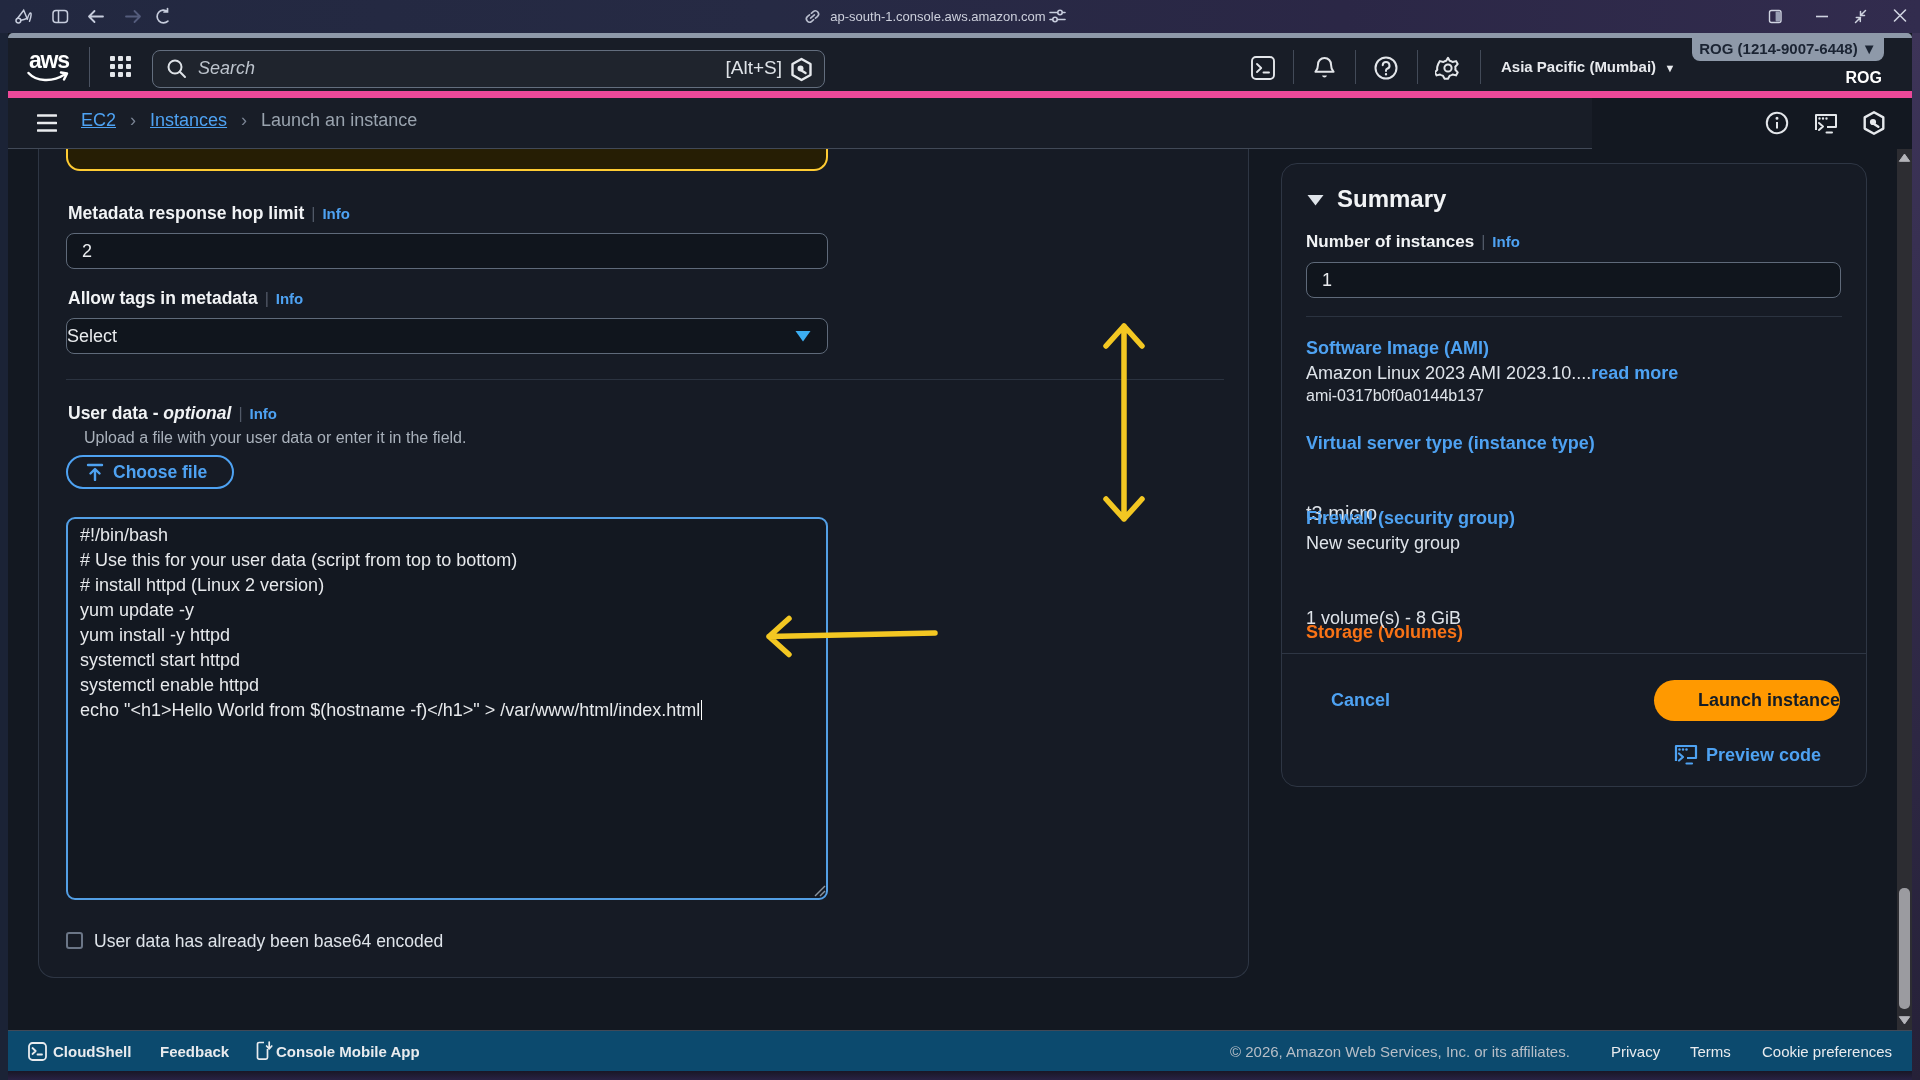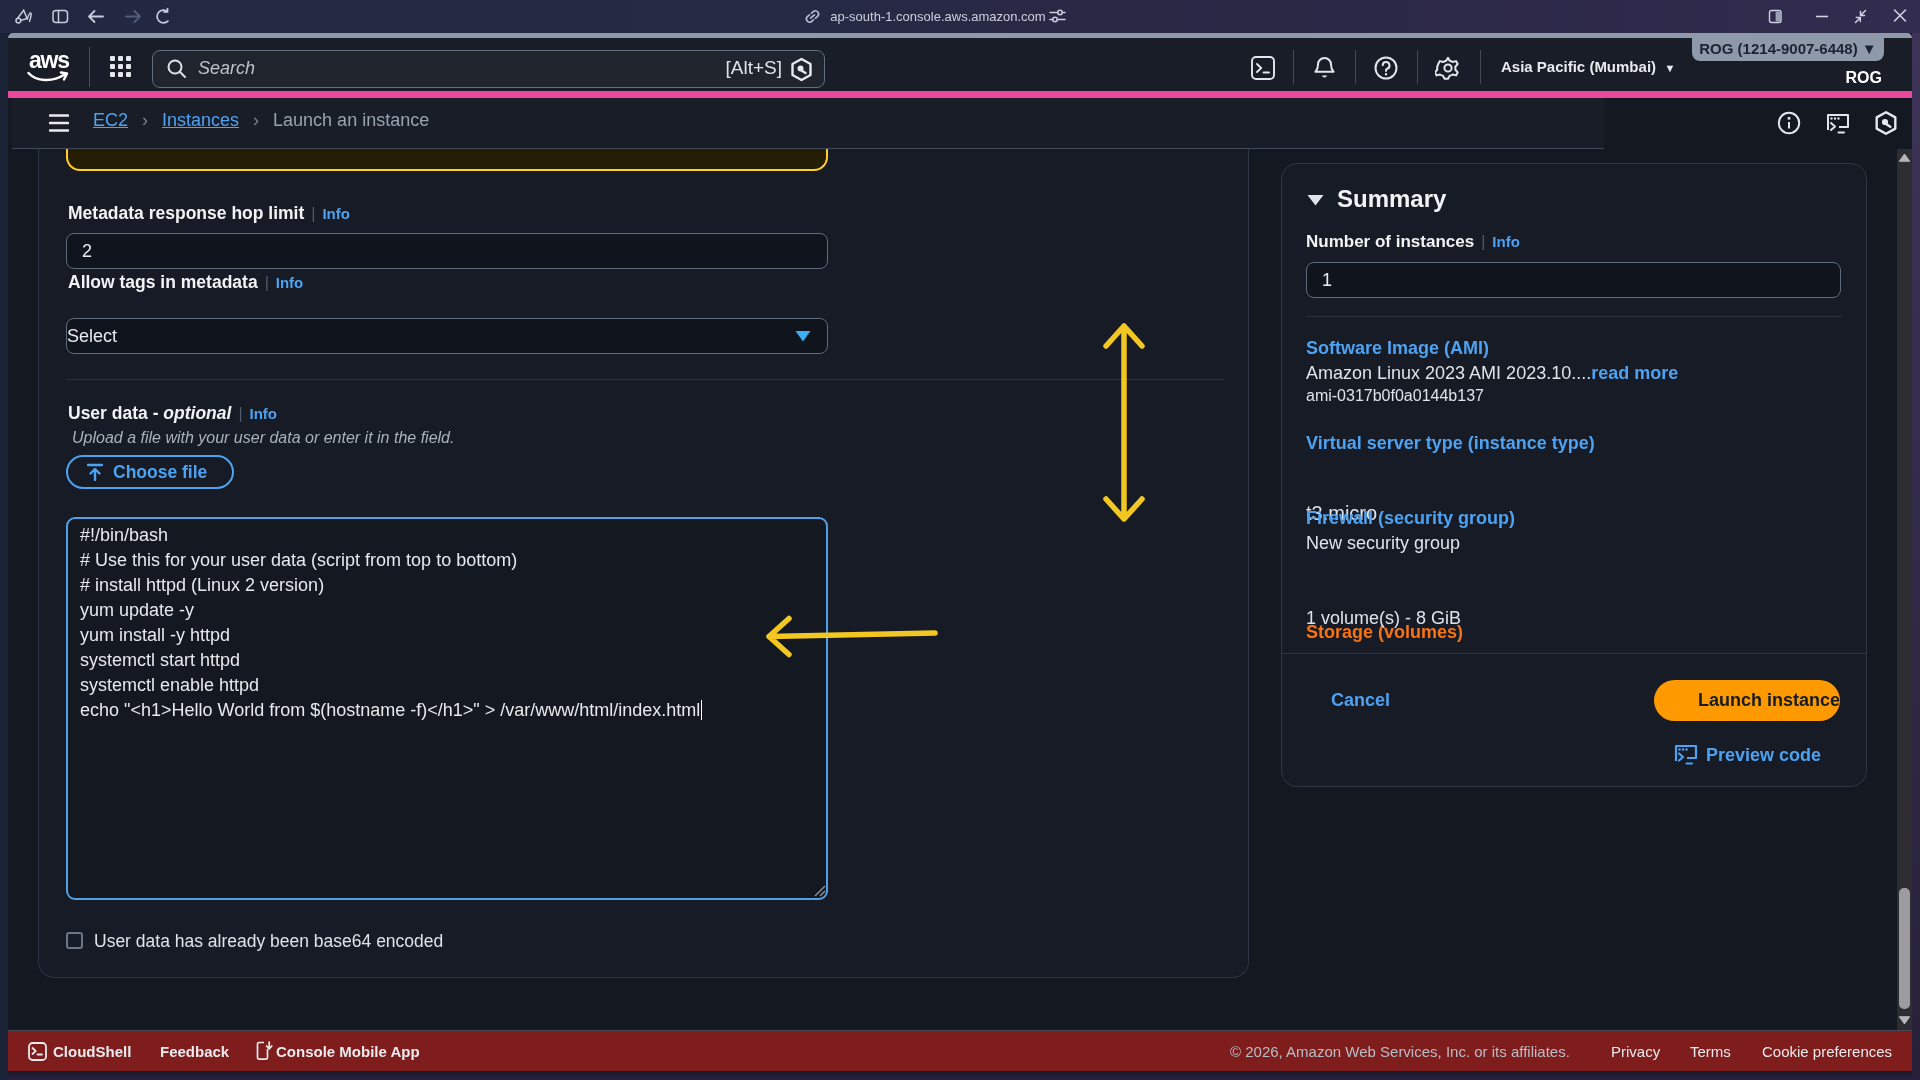--- a/index.html
+++ b/index.html
@@ -15,22 +15,22 @@
   background:linear-gradient(180deg,#3d3458 0%,#332c4c 40%,#262138 100%); }
 #edgeB { position:absolute; left:8px; top:1071px; width:1904px; height:9px;
   background:linear-gradient(180deg,#191726 0%,#282243 100%); }
 
 #topstrip { position:absolute; left:8px; top:33px; width:1904px; height:5px; background:#8e99a9; border-radius:7px 7px 0 0; }
 #rogpill { position:absolute; left:1692px; top:38px; width:192px; height:23px; background:#8e99a9; border-radius:0 0 8px 8px;
   color:#1b2433; font-weight:bold; font-size:15px; text-align:center; line-height:21px; }
 
 #awshead { position:absolute; left:0px; top:38px; width:1912px; height:60px; background:#181d27; border-bottom:7px solid #ec4899; }
 #pagebg { position:absolute; left:8px; top:98px; width:1889px; height:982px; background:#131821; }
-#crumbbar { position:absolute; left:12px; top:98px; width:1592px; height:51px; background:#181d27; border-bottom:1px solid #414957; }
-#footer { position:absolute; left:0px; top:1030px; width:1912px; height:41px; background:#7f1d1d; border-top:1px solid #414957; }
+#crumbbar { position:absolute; left:0px; top:98px; width:1592px; height:51px; background:#181d27; border-bottom:1px solid #414957; }
+#footer { position:absolute; left:0px; top:1030px; width:1912px; height:41px; background:#0c4a6e; border-top:1px solid #414957; }
 
 #sbtrack { z-index:4; position:absolute; left:1897px; top:149px; width:15px; height:881px; background:#2d2d32; }
 #sbthumb { z-index:5; position:absolute; left:1899px; top:888px; width:11px; height:121px; background:#9b9ba0; border-radius:5px; }
 
 #formpanel { position:absolute; left:38px; top:149px; width:1211px; height:829px; background:#161b25;
   border:1px solid #2e3644; border-radius:0 0 16px 16px; border-top:none; }
 #sumpanel { position:absolute; left:1281px; top:163px; width:586px; height:624px; background:#161b25;
   border:1px solid #2e3644; border-radius:16px; }
 
 .lbl { color:#f1f3f5; font-weight:bold; font-size:17.5px; }
@@ -170,29 +170,29 @@
         <path d="M13 14 L17.3 16.8" stroke="#e6e9ed" stroke-width="2.5" stroke-linecap="round"></path>
     </svg>
   </div>
   <div id="formpanel"></div>
 
   <div class="abs" style="left:66px;top:149px;width:762px;height:22px;background:#261e04;border:2px solid #fc3;border-top:none;border-radius:0 0 14px 14px;"></div>
 
   <div class="abs" style="left:68px;top:203px;"><span class="lbl">Metadata response hop limit</span><span class="vsep" style="font-size:16px;margin:0 7px 0 7px;">|</span><span class="info">Info</span></div>
   <div class="inputbox" style="left:66px;top:233px;width:762px;height:36px;line-height:34px;padding-left:15px;">2</div>
 
-  <div class="abs" style="left:68px;top:272px;"><span class="lbl">Allow tags in metadata</span><span class="vsep" style="font-size:16px;margin:0 7px 0 7px;">|</span><span class="info">Info</span></div>
+  <div class="abs" style="left:68px;top:288px;"><span class="lbl">Allow tags in metadata</span><span class="vsep" style="font-size:16px;margin:0 7px 0 7px;">|</span><span class="info">Info</span></div>
   <div class="inputbox" style="left:66px;top:318px;width:762px;height:36px;line-height:34px;padding-left:0;">Select</div>
   <svg class="abs" style="left:795px;top:330px" width="16" height="12">
       <path d="M0.5 1 L15.5 1 L8 11.5 Z" fill="#3caef2"></path>
     </svg>
   <div class="abs" style="left:66px;top:379px;width:1158px;height:1px;background:#2b3340;"></div>
 
   <div class="abs" style="left:68px;top:403px;"><span class="lbl">User data</span><span class="lbl"> - </span><span class="lbl" style="font-style:italic;">optional</span><span class="vsep" style="font-size:16px;margin:0 7px 0 7px;">|</span><span class="info">Info</span></div>
-  <div class="abs" style="left:72px;top:429px;font-size:16px;color:#a9b1bb;font-style:italic;">Upload a file with your user data or enter it in the field.</div>
+  <div class="abs" style="left:84px;top:429px;font-size:16px;color:#a9b1bb;">Upload a file with your user data or enter it in the field.</div>
   <div class="abs" style="left:66px;top:455px;width:168px;height:34px;border:2px solid #4ea2f2;border-radius:17px;"></div>
   <svg class="abs" style="left:86px;top:463px" width="18" height="18" fill="none" stroke="#4ea2f2" stroke-width="2.4" stroke-linecap="round" stroke-linejoin="round">
     <line x1="2" y1="2" x2="16" y2="2"></line>
       <path d="M9 17 V6.5 M4.5 10.5 L9 6 l4.5 4.5"></path>
   </svg>
   <div class="abs" style="left:113px;top:462px;font-size:17.5px;font-weight:bold;color:#4ea2f2;">Choose file</div>
 
   <div class="abs" style="left:66px;top:517px;width:762px;height:383px;background:#131821;border:2px solid #539fe5;border-radius:9px;"></div>
   <div class="abs" style="left:80px;top:523px;font-size:18px;line-height:25px;color:#e7e9ec;white-space:pre;">#!/bin/bash
 # Use this for your user data (script from top to bottom)

